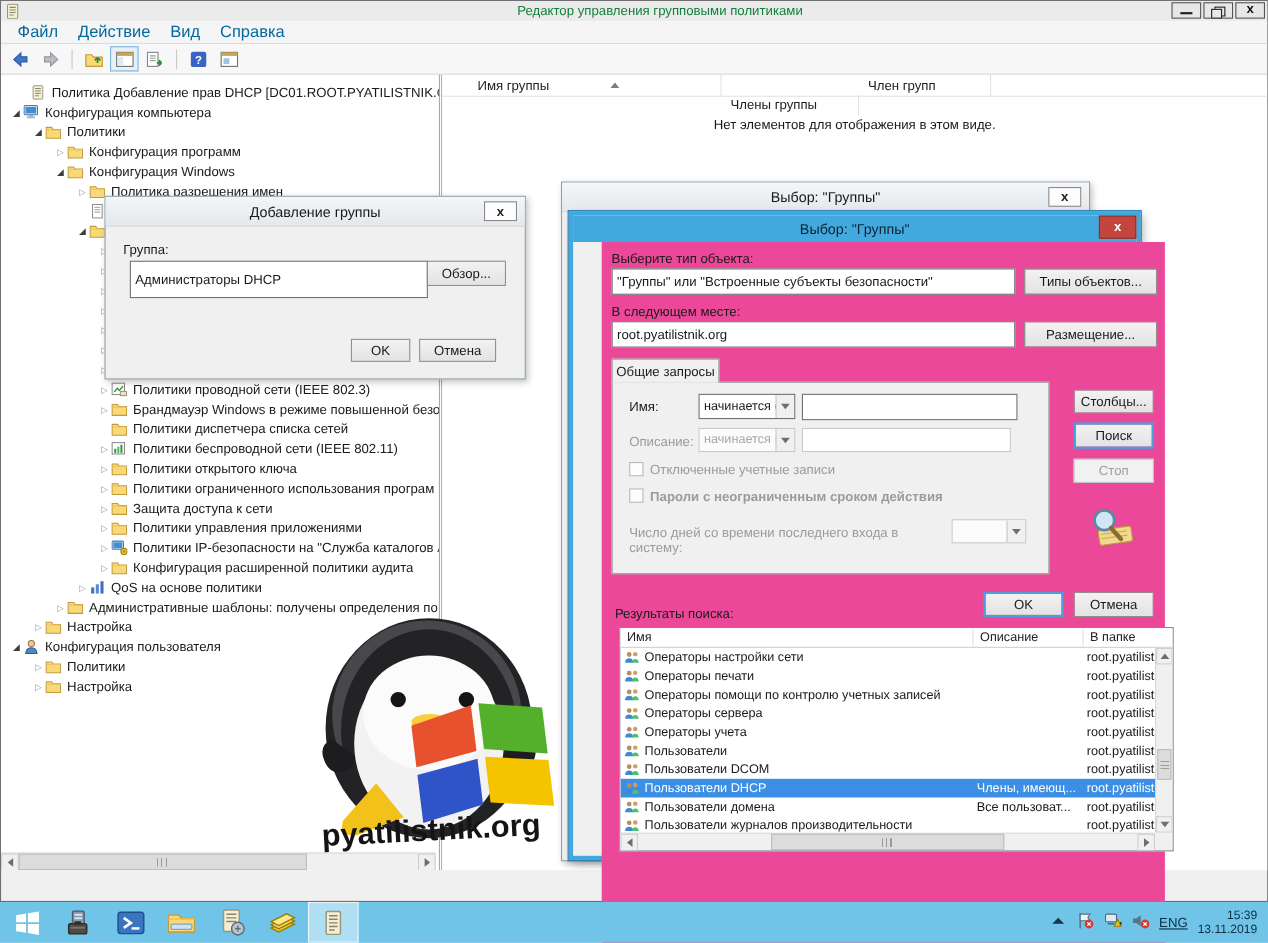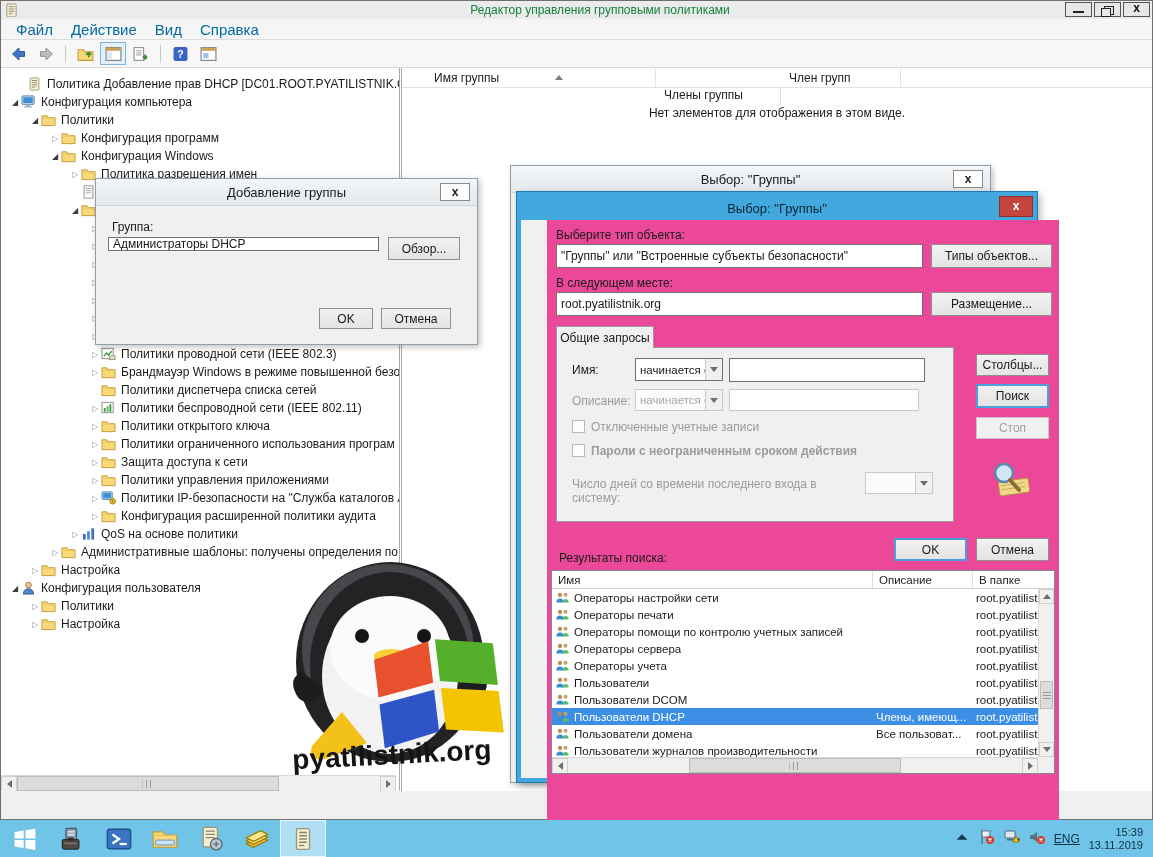--- a/index.html
+++ b/index.html
@@ -69,21 +69,21 @@
     display:flex; align-items:center; justify-content:center; position:absolute; }
   .btn.focus { border:2px solid #4aa0dc; }
   .btn.disabled { color:#a0a0a0; border-color:#c4c4c4; background:#f1f1f1; }
   .tinput { position:absolute; background:#fff; border:1px solid #707070; font-size:12px; padding:2px 4px;
     display:flex; align-items:center; white-space:nowrap; overflow:hidden; }
 
   
   #addGroupDlg { left:95px; top:178px; width:383px; height:167px; z-index:10; }
   #addGroupDlg .body { position:relative; height:138px; }
   #ag-label { position:absolute; left:16px; top:14px; }
-  #ag-input { left:12px; top:31px; width:271px; height:14px; }
+  #ag-input { left:22px; top:31px; width:271px; height:34px; }
   #ag-browse { left:292px; top:31px; width:72px; height:23px; }
   #ag-ok { left:223px; top:102px; width:54px; height:21px; }
   #ag-cancel { left:285px; top:102px; width:70px; height:21px; }
 
   
   #selDlgBack { left:510px; top:165px; width:481px; height:618px; z-index:20; }
 
   
   #selDlg { position:absolute; left:517px; top:192px; width:520px; height:590px; z-index:30;
     border:4px solid #42a9de; outline:1px solid #1f7ab0; background:#f0f0f0; box-shadow:3px 3px 8px rgba(0,0,0,.3); }
@@ -99,21 +99,21 @@
     display:flex; align-items:center; overflow:hidden; white-space:nowrap; }
   .dd .chev { position:absolute; right:0; top:0; bottom:0; width:17px; background:#f0f0f0; border-left:1px solid #c9c9c9;
     display:flex; align-items:center; justify-content:center; }
   .dd.disabled { border-color:#c9c9c9; color:#a8a8a8; background:#fbfbfb; }
   .cb { position:absolute; width:13px; height:13px; border:1px solid #b8b8b8; background:#fdfdfd; }
   .tabsheet { position:absolute; left:9px; top:106px; width:98px; height:22px; background:#f0f0f0;
     border:1px solid #9a9a9a; border-bottom:none; z-index:2; display:flex; align-items:center; justify-content:center; font-size:12px; }
   .groupbox { position:absolute; left:9px; top:127px; width:398px; height:175px; border:1px solid #9a9a9a; background:#f0f0f0; }
 
   
-  .rlist { position:absolute; left:4px; top:350px; width:504px; height:204px; background:#fff; border:1px solid #828790; overflow:hidden; }
+  .rlist { position:absolute; left:16px; top:350px; width:504px; height:204px; background:#fff; border:1px solid #828790; overflow:hidden; }
   .rhead { display:flex; height:18px; border-bottom:1px solid #d0d0d0; font-size:11.5px; color:#222; background:#fff; }
   .rhcell { padding-left:6px; border-right:1px solid #e0e0e0; display:flex; align-items:center; }
   .rrows { position:absolute; left:0; right:16px; top:18px; bottom:16px; overflow:hidden; }
   .lrow { height:17px; display:flex; align-items:center; font-size:11.5px; white-space:nowrap; }
   .lrow .ric { width:16px; height:14px; margin:0 3px 0 3px; flex:0 0 16px; }
   .lrow .ric svg { width:15px; height:13px; }
   .lrow .c-name { width:302px; overflow:hidden; flex:0 0 302px; }
   .lrow .c-desc { width:100px; overflow:hidden; flex:0 0 100px; }
   .lrow .c-fold { flex:1; overflow:hidden; }
   .lrow.selected { background:#3c8fe4; color:#fff; }

